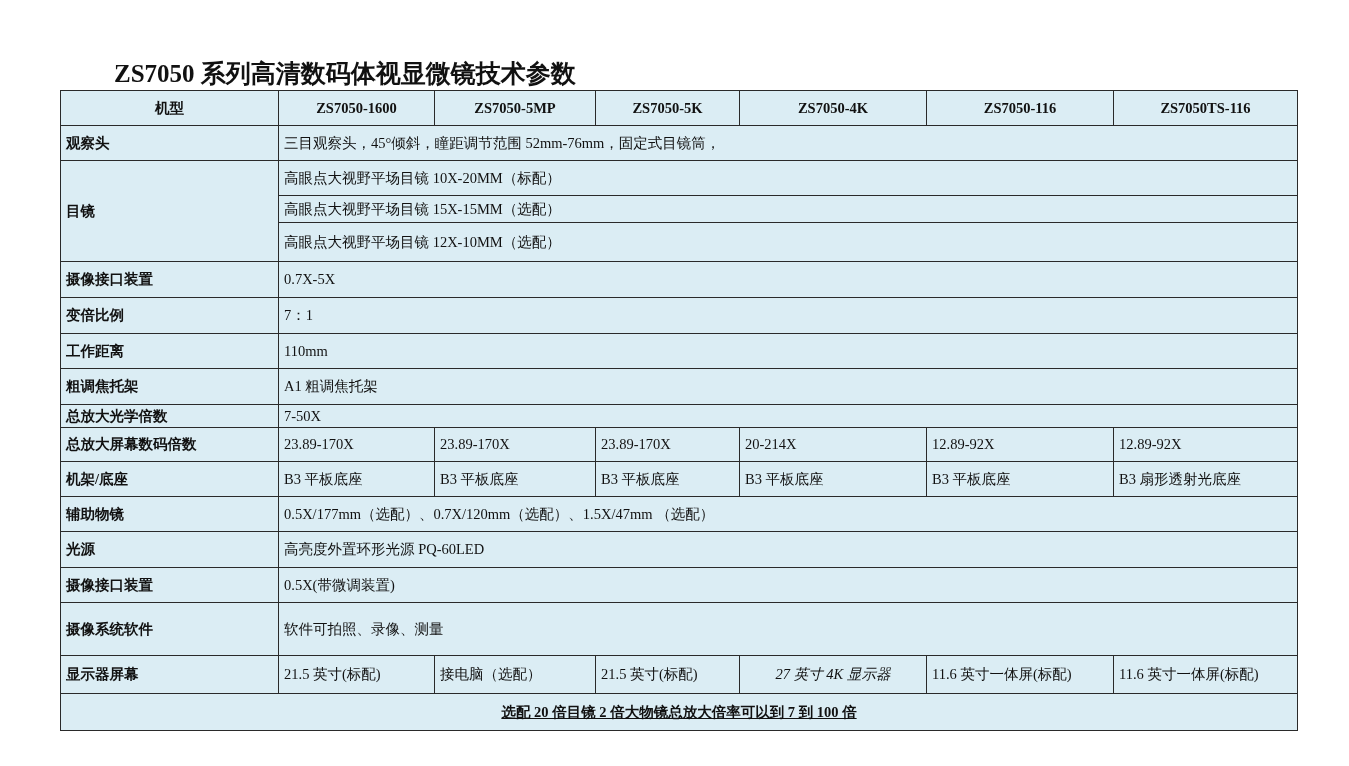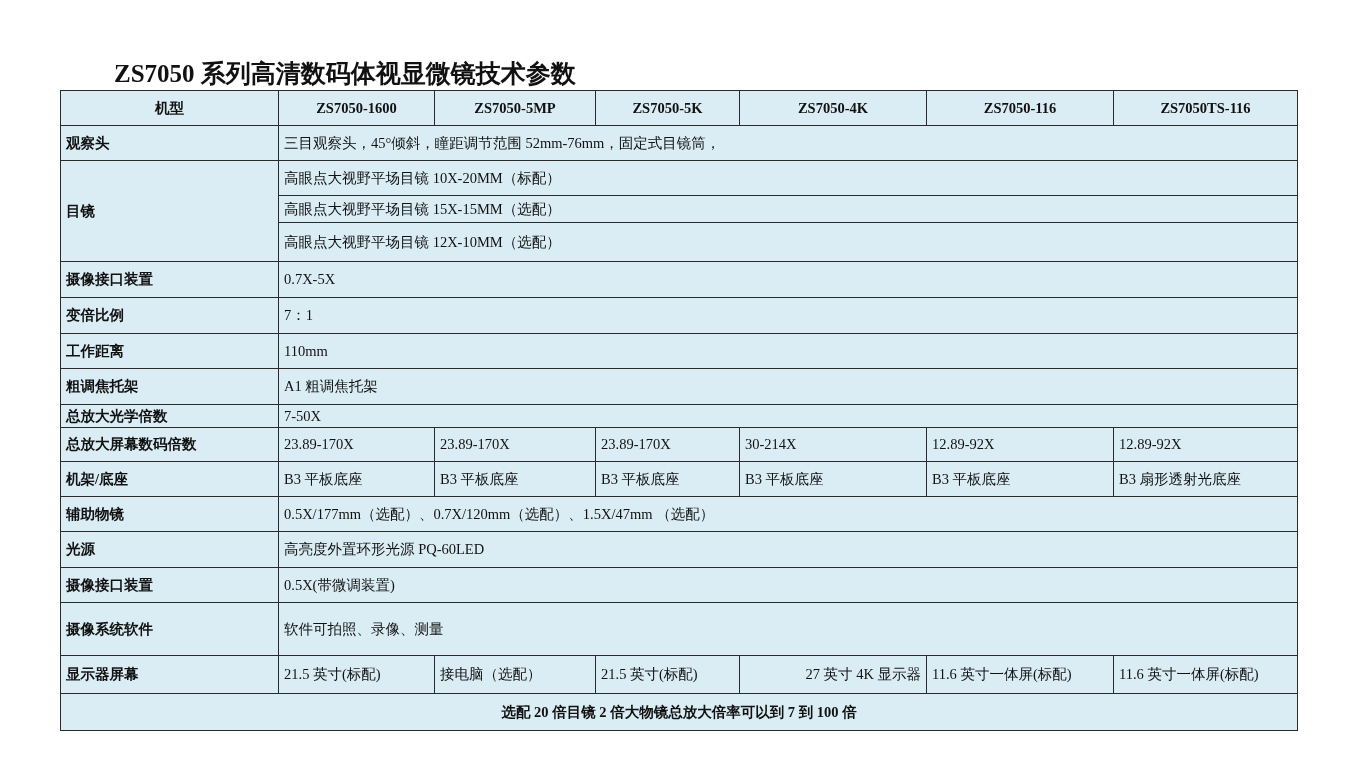--- a/index.html
+++ b/index.html
@@ -7,22 +7,22 @@
          font-family:"DejaVu Serif","Liberation Serif",serif; color:#111; }
   .title { position:absolute; left:114px; top:57px; font-size:25px; font-weight:bold;
            font-family:Liberation Serif, serif; letter-spacing:0px;text-align:center; }
   table.spec { position:absolute; left:60px; top:90px; border-collapse:collapse;
                width:1237px; table-layout:fixed; background:#dbedf4; }
   table.spec td { border:1px solid #2a2a2a; padding:0 5px; font-size:14.5px;
                   font-family:"Liberation Serif","DejaVu Serif",serif; white-space:nowrap;
                   overflow:hidden; vertical-align:middle; }
   td.lbl { text-align:left; font-weight:bold; font-family:"DejaVu Sans","Liberation Sans",sans-serif; font-size:14.5px; }
   td.hd { text-align:center; font-weight:bold; font-size:17px; }
-  td.ctr { text-align:right; }
-  td.foot { text-align:center; font-weight:bold; font-size:15px; }
+  td.ctr { text-align:center;font-style:italic; }
+  td.foot { text-align:center; font-weight:bold; font-size:15px;text-decoration:underline; }
 </style>
 </head>
 <body>
 
 <div class="title">ZS7050 系列高清数码体视显微镜技术参数</div>
 
 <table class="spec">
   <colgroup>
     <col style="width:218px">
       <col style="width:156px">
@@ -74,21 +74,21 @@
   </tr>
   <tr style="height:23px">
     <td class="lbl">总放大光学倍数</td>
     <td colspan="6">7-50X</td>
   </tr>
   <tr style="height:34px">
     <td class="lbl">总放大屏幕数码倍数</td>
     <td>23.89-170X</td>
     <td>23.89-170X</td>
     <td>23.89-170X</td>
-    <td>30-214X</td>
+    <td>20-214X</td>
     <td>12.89-92X</td>
     <td>12.89-92X</td>
   </tr>
   <tr style="height:35px">
     <td class="lbl">机架/底座</td>
     <td>B3 平板底座</td>
     <td>B3 平板底座</td>
     <td>B3 平板底座</td>
     <td>B3 平板底座</td>
     <td>B3 平板底座</td>

